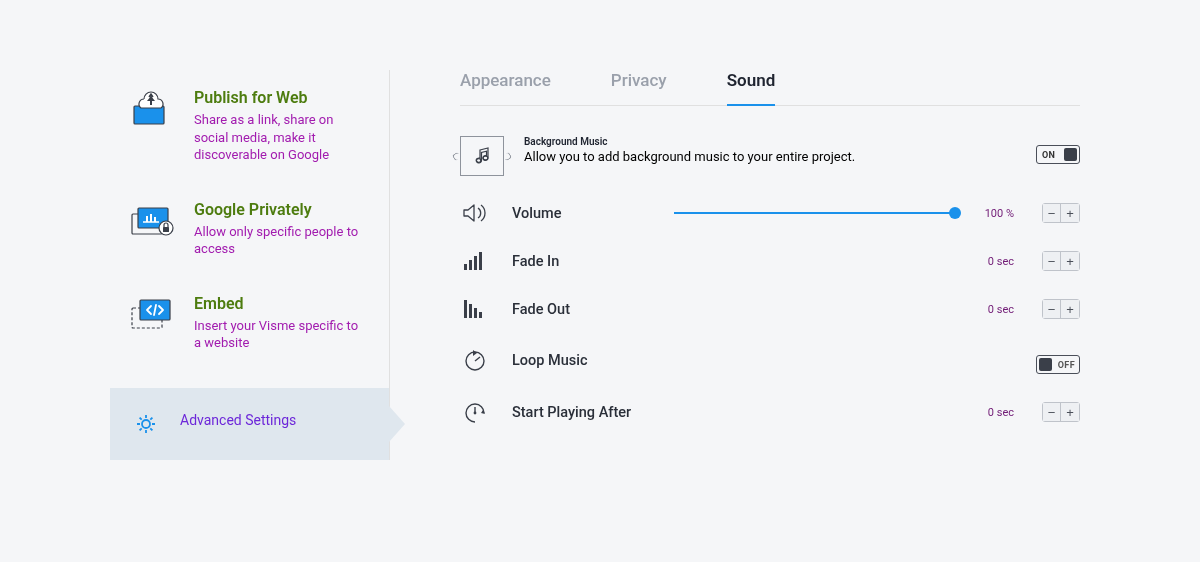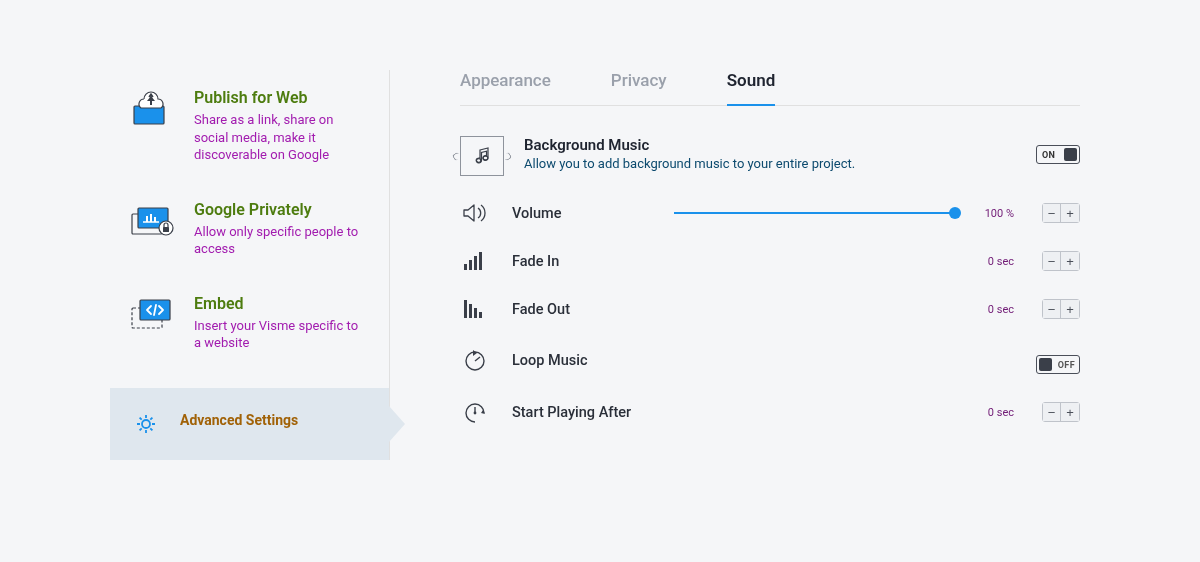--- a/index.html
+++ b/index.html
@@ -61,21 +61,21 @@
     font-weight: 600;
     color: #4d7c0f;
     margin-bottom: 4px;
   }
   .side-desc {
     font-size: 13px;
     color: #a21caf;
     line-height: 1.35;
     max-width: 170px;
   }
-  .side-item.selected .side-title { font-size: 14px; font-weight: 700; color: #a16207; margin-bottom: 8px; }
+  .side-item.selected .side-title { font-size: 14px; font-weight: 400; color: #6d28d9; margin-bottom: 8px; }
   
   .main {
     flex: 1;
     padding-left: 70px;
   }
   .tabs {
     display: flex;
     gap: 60px;
     border-bottom: 1px solid #e0e0e0;
     padding-bottom: 0;
@@ -117,22 +117,22 @@
     position: absolute;
     width: 4px; height: 4px;
     border: 1px solid #8e939c;
     border-radius: 50%;
     border-left: none;
     border-bottom: none;
   }
   .sec-icon-box::before { left: -8px; transform: rotate(-120deg); width:6px; height:6px; border-top:1px solid #8e939c; border-right:1px solid #8e939c; }
   .sec-icon-box::after { right: -8px; transform: rotate(60deg); width:6px; height:6px; border-top:1px solid #8e939c; border-right:1px solid #8e939c;}
   .sec-head-text { flex: 1; }
-  .sec-title { font-size: 15px; font-weight: 600; color: #1f2430; margin-bottom: 2px; }
-  .sec-sub { font-size: 13px; color: #0c4a6e; }
+  .sec-title { font-size: 10px; font-weight: 600; color: #1f2430; margin-bottom: 2px; }
+  .sec-sub { font-size: 13px; color: #000000; }
   
   .toggle {
     width: 44px;
     height: 19px;
     border: 1px solid #4a4f59;
     border-radius: 3px;
     display: flex;
     align-items: center;
     justify-content: space-between;
     padding: 0 2px;

